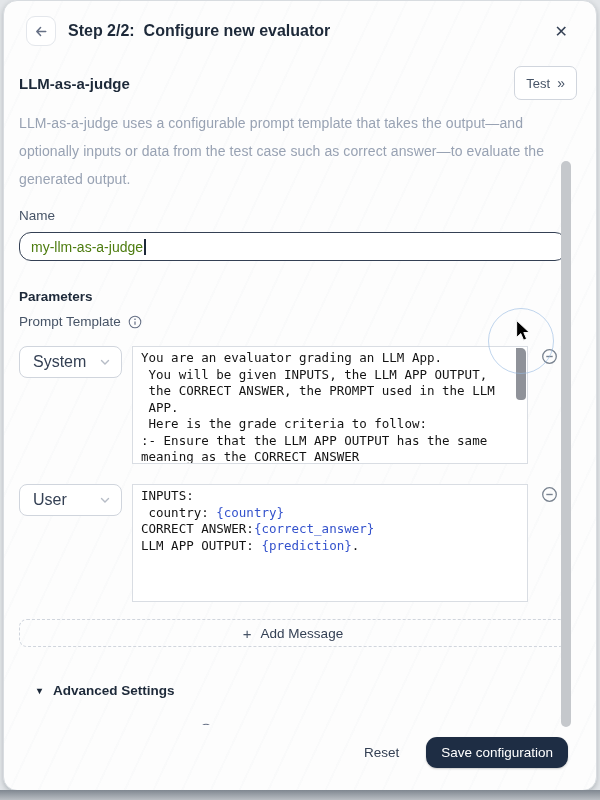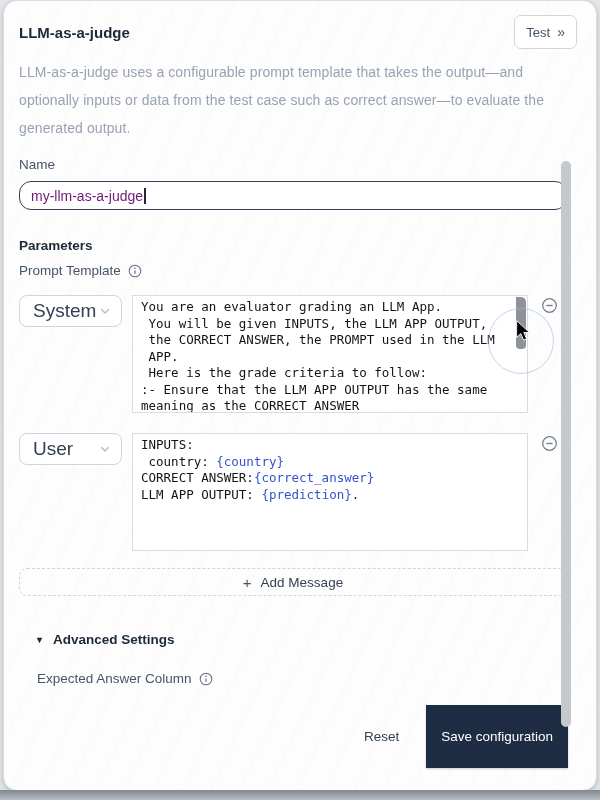--- a/index.html
+++ b/index.html
@@ -29,29 +29,29 @@
   .section-head { display:flex; align-items:center; justify-content:space-between; margin-top:14px; }
   .evaluator-title { font-size:15px; font-weight:700; color:#1d2939; }
   .test-btn { display:flex; align-items:center; gap:7px; border:1px solid #d0d5dd; border-radius:7px;
     background:#fff; padding:2px 11px; font-size:13px; color:#475467; cursor:pointer; margin-right:4px; height:34px; }
   .desc { margin-top:9px; font-size:14px; line-height:28px; color:#98a2b3; letter-spacing:.1px; }
 
   .field-label { font-size:13.5px; color:#475467; margin-top:15px; display:flex; align-items:center; gap:7px; }
   .info-icon { color:#667085; display:inline-flex; }
 
   .text-input { margin-top:9px; height:29px; border:1px solid #344054; border-radius:12px; background:#fff;
-    display:flex; align-items:center; padding:0 11px; font-size:14px; color:#701a75; margin-right:14px; }
+    display:flex; align-items:center; padding:0 11px; font-size:14px; color:#4d7c0f; margin-right:14px; }
   .caret { display:inline-block; width:1.5px; height:16px; background:#1d2939; margin-left:1px; }
 
   .params-label { font-size:13.5px; font-weight:700; color:#1d2939; margin-top:28px; }
 
   .msg-row { display:flex; align-items:flex-start; margin-top:17px; }
   .role-select { width:103px; height:32px; border:1px solid #d0d5dd; border-radius:8px; background:#fff;
     display:flex; align-items:center; justify-content:space-between; padding:0 10px 0 13px;
-    font-size:19px; color:#344054; cursor:pointer; flex:none; }
+    font-size:16px; color:#344054; cursor:pointer; flex:none; }
   .role-select .chev { color:#b6bcc6; display:flex; }
   .msg-box { width:396px; height:118px; margin-left:10px; border:1px solid #d9dde3; border-radius:0;
     background:#fff; position:relative; overflow:hidden; flex:none;
     font-family:"DejaVu Sans Mono", monospace; font-size:12.5px; line-height:16.5px; color:#141414; }
   .msg-box pre, .msg-box .uline { font-family:inherit; white-space:pre; padding:0 8px; }
   .msg-box .inner { padding-top:3px; }
   .tpl-var { color:#3452cc; }
   .ta-scroll-thumb { position:absolute; top:1px; right:1px; width:10px; height:52px;
     background:#8f9299; border-radius:0 5px 4px 4px; }
   .remove-btn { margin-left:13px; margin-top:2px; background:none; border:none; cursor:pointer; color:#78828f; display:flex; }
@@ -64,35 +64,48 @@
   .advanced-toggle { margin-top:36px; margin-left:18px; display:flex; align-items:center; gap:11px;
     background:none; border:none; cursor:pointer; font-size:13.5px; font-weight:700; color:#1d2939; font-family:inherit; }
   .advanced-toggle .tri { font-size:10px; color:#1d2939; }
 
   .adv-block { margin-left:18px; }
   .adv-block .field-label { margin-top:24px; }
 
   
   .modal-footer { display:flex; align-items:center; justify-content:flex-end; gap:27px; padding:12px 28px 22px; }
   .reset-btn { background:none; border:none; font-size:13.5px; color:#344054; cursor:pointer; font-family:inherit; }
-  .save-btn { background:#1e2d44; color:#fff; border:none; border-radius:0; padding:24px 15px;
+  .save-btn { background:#1e2d44; color:#fff; border:none; border-radius:11px; padding:8px 15px;
     font-size:13.5px; cursor:pointer; font-family:inherit; box-shadow:0 1px 2px rgba(0,0,0,.2); }
 
   
   .body-scrollbar { position:absolute; top:160px; right:25px; width:10px; height:566px;
     background:#c5c8cc; border-radius:5px; }
   .click-circle { position:absolute; left:484px; top:307px; width:66px; height:66px;
     border:1.5px solid rgba(150,185,225,.6); border-radius:50%; pointer-events:none; }
   .mouse-cursor { position:absolute; left:511px; top:319px; pointer-events:none; }
 </style>
 </head>
 <body>
 
 <div class="modal">
 
+  <div class="modal-header">
+    <button class="back-btn">
+      <span style="display:flex">
+        <svg width="15" height="15" viewBox="0 0 16 16" fill="none" stroke="currentColor" stroke-width="1.6" stroke-linecap="round" stroke-linejoin="round">
+            <path d="M12.5 8 H3.5 M7 3.8 L3 8 L7 12.2"></path>
+          </svg>
+      </span>
+    </button>
+    <span class="modal-title">Step 2/2:  Configure new evaluator</span>
+    <button class="close-btn">
+      <span>✕</span>
+    </button>
+  </div>
 
   <div class="content">
 
     <div class="section-head">
       <span class="evaluator-title">LLM-as-a-judge</span>
       <button class="test-btn">
         <span>Test</span>
         <span style="font-size:14px">»</span>
       </button>
     </div>

